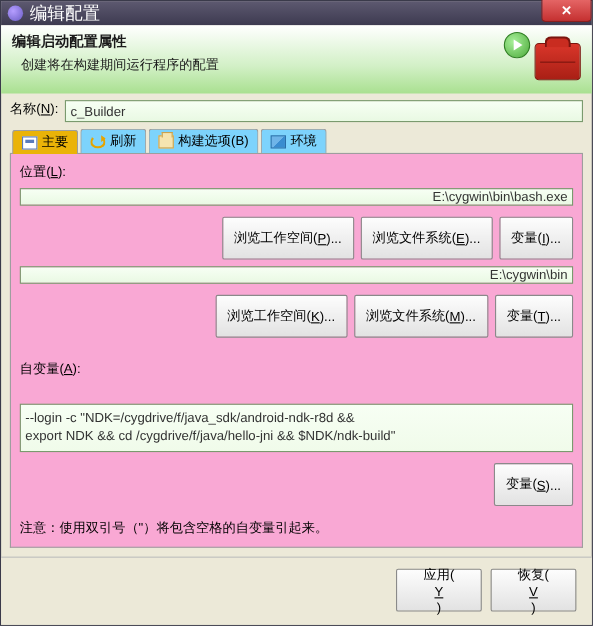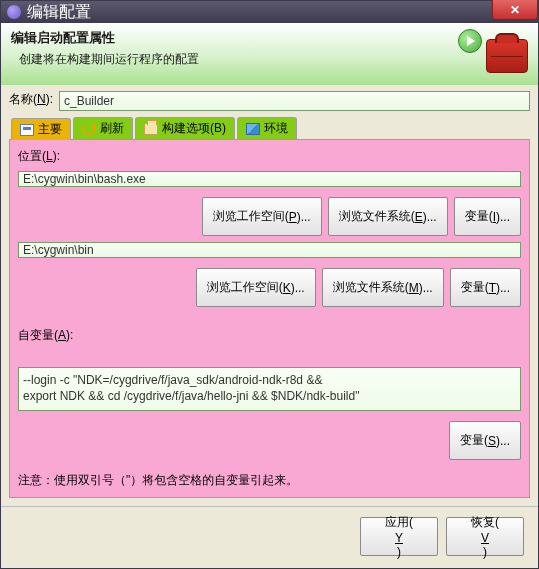--- a/index.html
+++ b/index.html
@@ -21,36 +21,36 @@
   .toolbox:before { content:""; position:absolute; top:-7px; left:50%; transform:translateX(-50%); width:20px; height:8px; border:2px solid #7a150e; border-bottom:none; border-radius:6px 6px 0 0; background:#c92c20; }
   .toolbox:after { content:""; position:absolute; top:50%; left:4px; right:4px; height:1px; background:#7a150e; }
 
   .content { flex:1; padding:6px 8px 8px 8px; display:flex; flex-direction:column; gap:6px; overflow:hidden; }
   .namerow { display:flex; align-items:flex-start; gap:6px; }
   .namerow label { color:#000; }
   .namerow .ul { text-decoration:underline; }
   .nameinput { flex:1; height:20px; border:1px solid #7a9a6e; background:linear-gradient(180deg,#f7fff4,#e9f9e3); padding:0 4px; color:#333; }
 
   .tabs { display:flex; align-items:flex-end; gap:0; border-bottom:1px solid #9e9e9e; padding-left:2px; }
-  .tab { display:flex; align-items:center; gap:4px; height:22px; padding:0 8px; border:1px solid #9e9e9e; border-bottom:none; background:#84cc16; border-radius:3px 3px 0 0; margin-right:2px; cursor:default; }
+  .tab { display:flex; align-items:center; gap:4px; height:22px; padding:0 8px; border:1px solid #9e9e9e; border-bottom:none; background:#7dd3fc; border-radius:3px 3px 0 0; margin-right:2px; cursor:default; }
   .tab.selected { background:#eab308; position:relative; top:1px; }
   .tab .tabicon { width:14px; height:12px; }
   .ico-main { background:#fff; border:1px solid #5a7bbd; position:relative; }
   .ico-main:after { content:""; position:absolute; top:2px; left:2px; right:2px; height:3px; background:#5a7bbd; }
   .ico-refresh { width:12px; height:12px; border:2px solid #e6a400; border-top-color:transparent; border-radius:50%; position:relative; }
   .ico-refresh:after { content:""; position:absolute; top:-2px; right:-2px; width:0; height:0; border-left:4px solid #e6a400; border-top:3px solid transparent; border-bottom:3px solid transparent; }
   .ico-env { width:14px; height:12px; background:linear-gradient(135deg,#6fb4e8 50%,#3a8cd0 50%); border:1px solid #2a6da8; }
   .ico-build { width:14px; height:10px; border:1px solid #c9a24e; background:#f5e4b0; position:relative; }
   .ico-build:before { content:""; position:absolute; top:-4px; left:2px; width:8px; height:4px; border:1px solid #c9a24e; border-bottom:none; background:#f5e4b0; }
 
   .tabpanel { flex:1; border:1px solid #9e9e9e; border-top:none; background:#f9a8d4; padding:8px; display:flex; flex-direction:column; gap:4px; overflow:auto; }
 
   .fld-label { color:#000; }
   .fld-label .ul { text-decoration:underline; }
-  .lightinput { width:100%; height:20px; border:1px solid #7a9a6e; background:linear-gradient(180deg,#f7fff4,#e9f9e3); padding:0 4px; color:#333; margin-top:2px; }
+  .lightinput { width:100%; height:20px; border:1px solid #7a9a6e; background:linear-gradient(180deg,#f7fff4,#e9f9e3); padding:0 4px; color:#333; margin-top:2px;text-align:right; }
   .btnrow { display:flex; justify-content:flex-end; gap:6px; margin-top:6px; }
   .btn { height:39px; padding:0 10px; border:1px solid #8a8a8a; background:linear-gradient(180deg,#fdfdfd,#e2e2e2); color:#000; display:inline-flex; align-items:center; cursor:default; border-radius:2px; }
   .btn .ul { text-decoration:underline; }
 
   .textarea { width:100%; height:130px; border:1px solid #7a9a6e; background:linear-gradient(180deg,#f7fff4,#f0fbea); padding:4px; color:#333; margin-top:19px; resize:none; font-family:Liberation Sans, sans-serif; line-height:1.35; white-space:pre-wrap; }
 
   .note { margin-top:8px; color:#000; }
 
   .footer { display:flex; justify-content:flex-end; gap:8px; padding:10px 14px 12px 14px; border-top:1px solid #bdbdbd; background:#ece9d8; }
   .footer .btn { min-width:78px; justify-content:center;flex-direction:column; }

